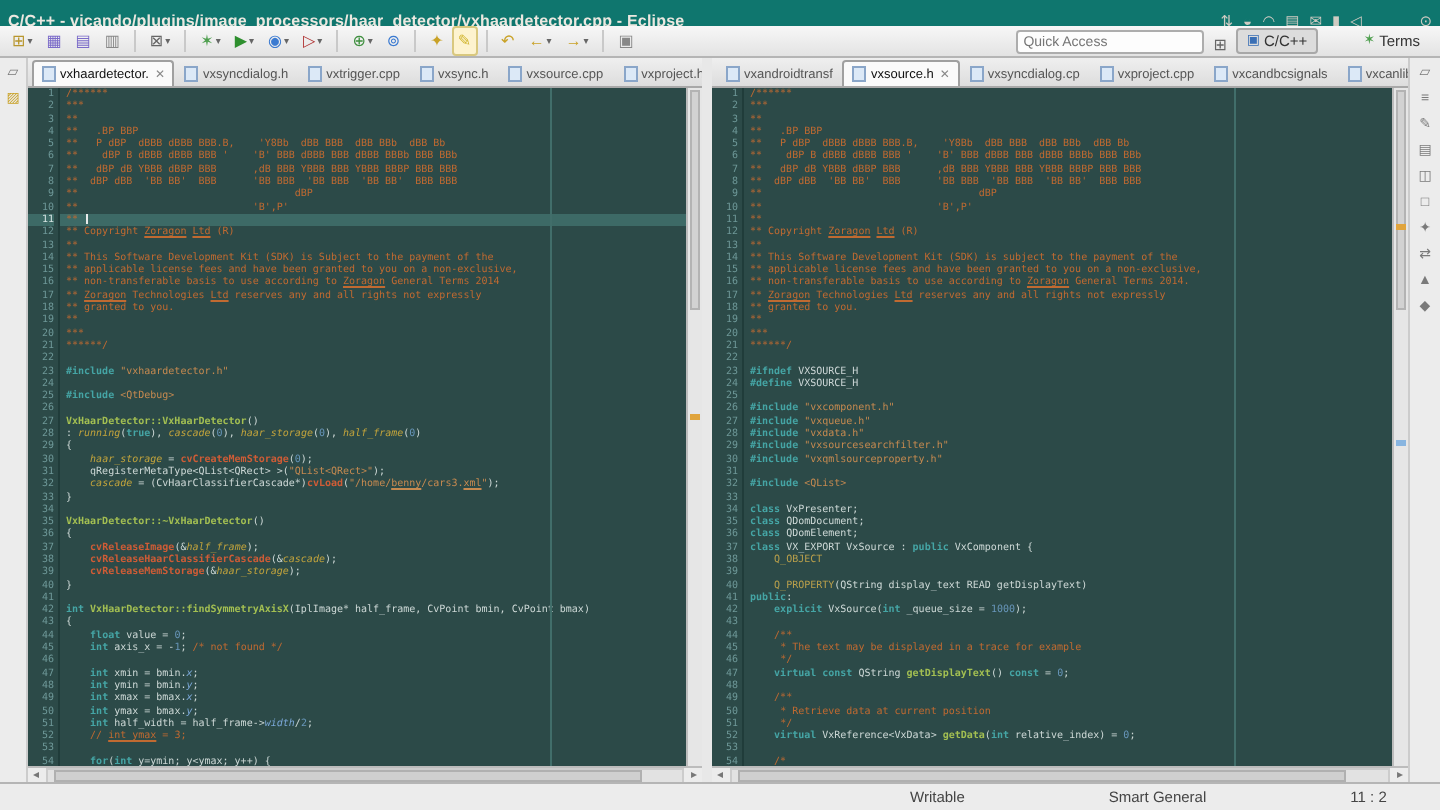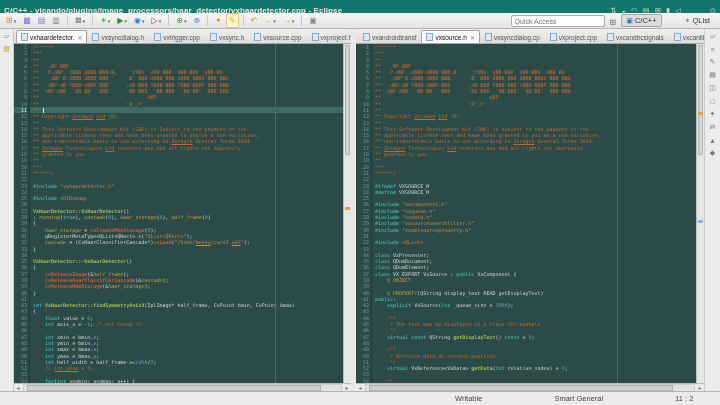--- a/index.html
+++ b/index.html
@@ -191,21 +191,21 @@
       <span class="qa-wrap">
       <input class="qa-input" type="text" placeholder="Quick Access" style="">
       <span class="persp-open">⊞</span>
       <span id="persp" style="display:flex;gap:18px;">
           <span class="persp-btn active">
             <span class="persp-glyph" style="color: rgb(58, 111, 181);">▣</span>
             <span>C/C++</span>
           </span>
           <span class="persp-btn">
             <span class="persp-glyph" style="color: rgb(79, 159, 79);">✶</span>
-            <span>QList</span>
+            <span>Terms</span>
           </span>
         </span>
     </span>
   </div>
 
   <div class="main">
     <div class="trim trim-left" id="trim-left">
         <span class="trim-icon">▱</span>
         <span class="trim-icon" style="color: rgb(201, 162, 39);">▨</span>
       </div>

